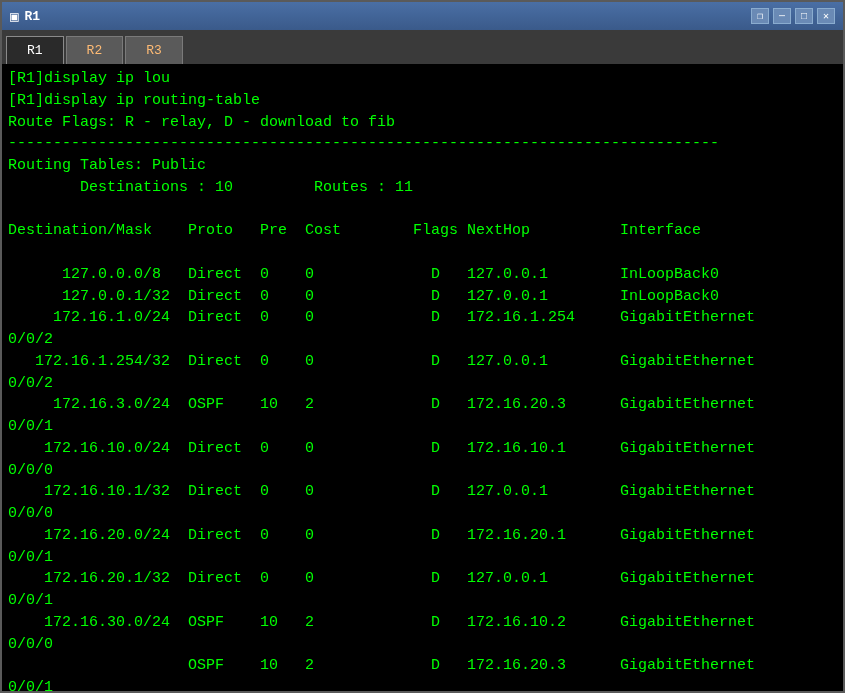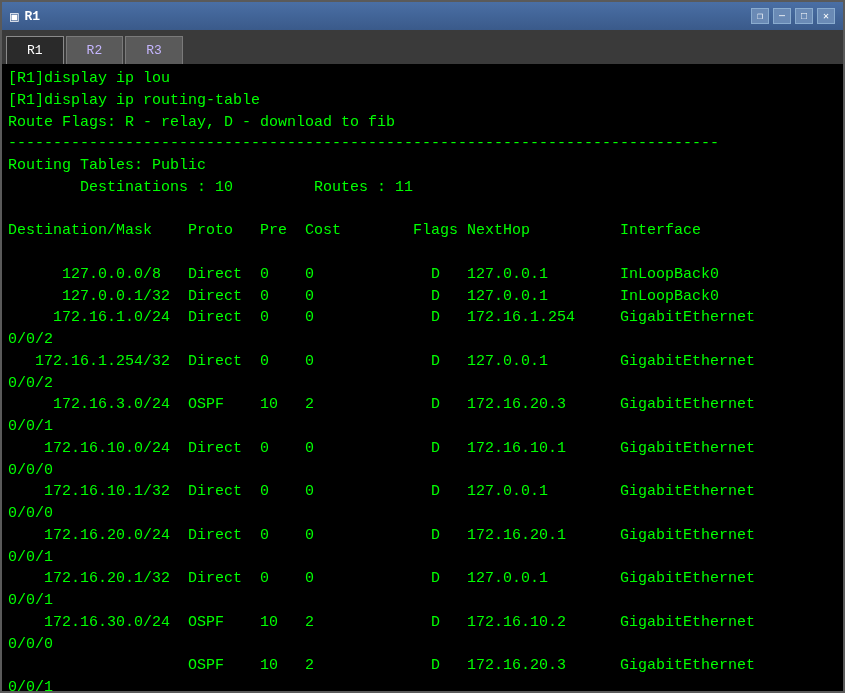--- a/index.html
+++ b/index.html
@@ -74,21 +74,21 @@
       gap: 2px;
       flex-shrink: 0;
       height: 34px;
     }
 
     .tab {
       background: #5a5a5a;
       border: 1px solid #7a7a7a;
       border-bottom: none;
       padding: 4px 20px;
-      color: #c4b5fd;
+      color: #fdba74;
       font-family: 'Courier New', Courier, monospace;
       font-size: 13px;
       cursor: pointer;
       height: 28px;
       display: flex;
       align-items: center;
     }
 
     .tab.active {
       background: #2a2a2a;

